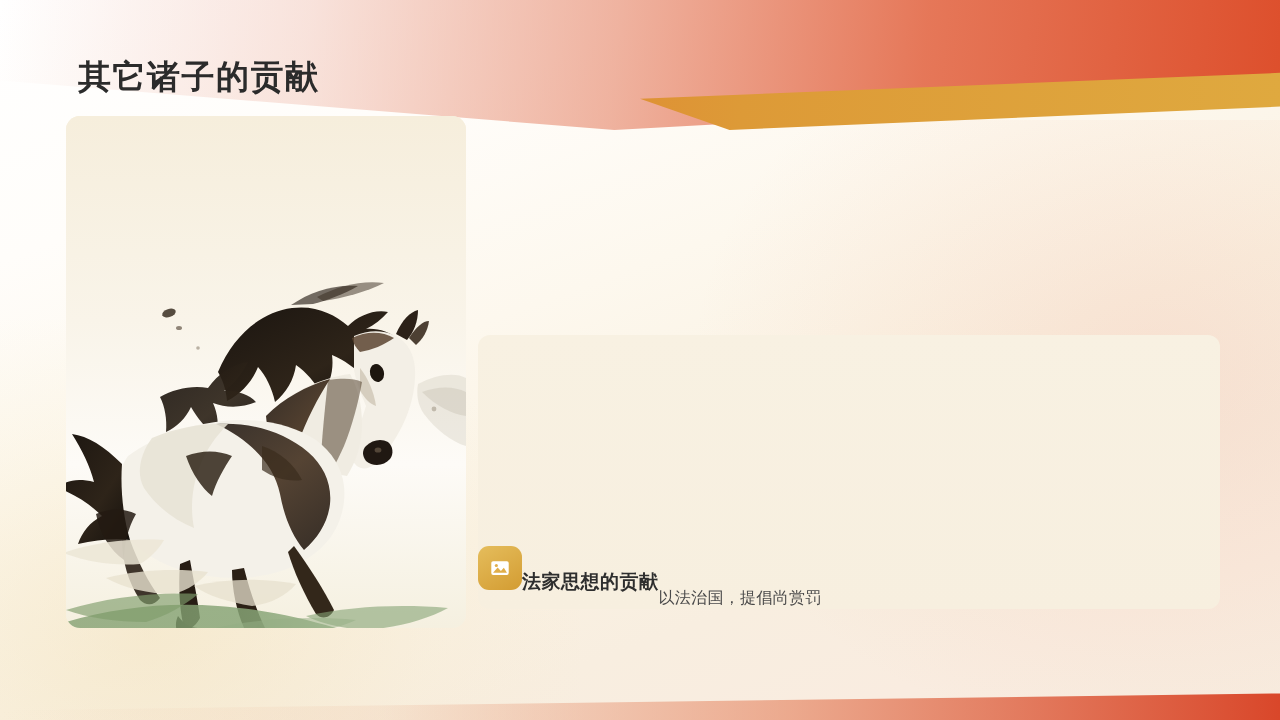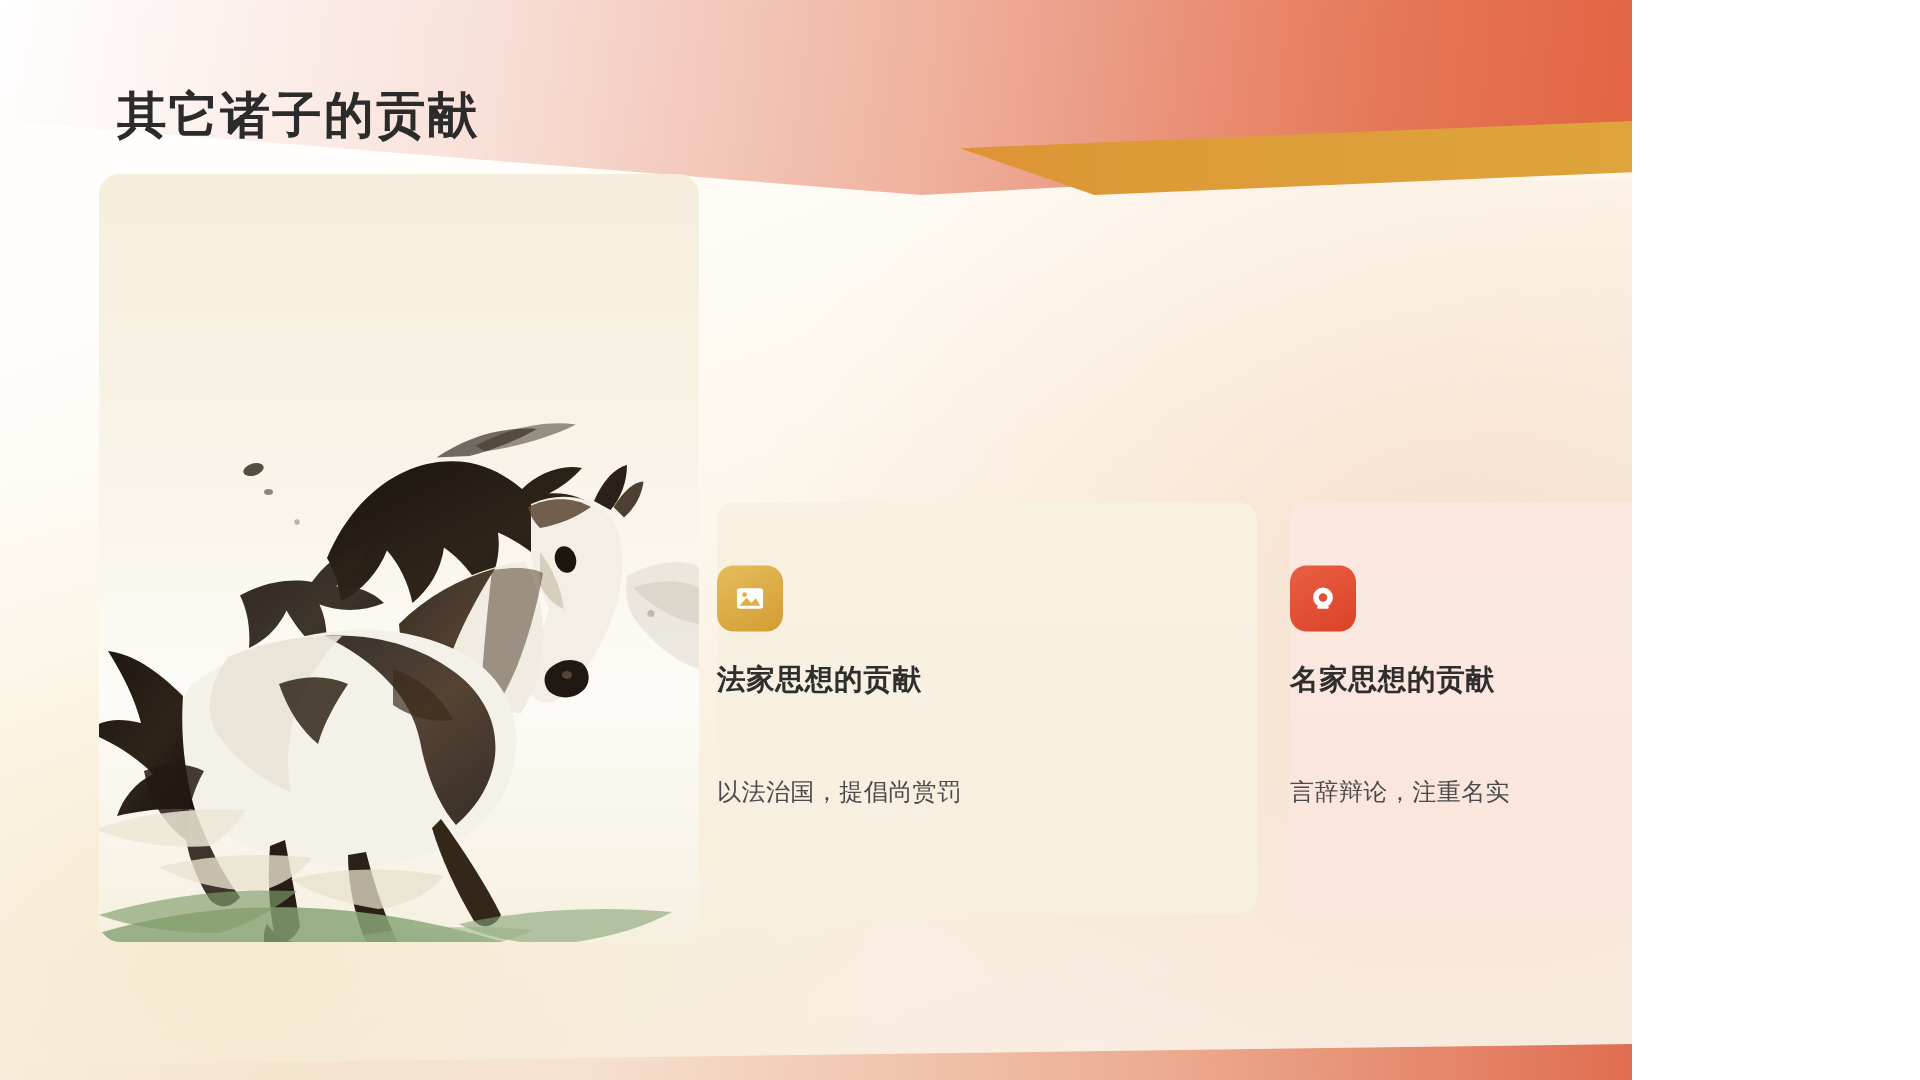--- a/index.html
+++ b/index.html
@@ -5,21 +5,21 @@
   html, body {
     margin: 0;
     padding: 0;
     background: #ffffff;
   }
   body {
     font-family: "Liberation Sans", "DejaVu Sans", sans-serif;
   }
   .slide {
     position: relative;
-    width: 1088px;
+    width: 1280px;
     height: 720px;
     overflow: hidden;
     background:
       linear-gradient(160deg,
         #ffffff 0%,
         #fffdfa 22%,
         #fdf8ee 42%,
         #faf2e3 60%,
         #f8eee0 74%,
         #f9ece0 86%,
@@ -136,22 +136,22 @@
     top: 335px;
     width: 742px;
     height: 274px;
     display: flex;
     gap: 22px;
   }
   .card {
     flex: 1 1 0;
     border-radius: 12px;
     display: flex;
-    flex-direction: column;
-    align-items: flex-start;
+    flex-direction: row;
+    align-items: flex-end;
     padding-top: 42px;
     box-sizing: border-box;
   }
   .card-1 { background: linear-gradient(180deg, #f8f1e2 0%, #f7efdf 100%); }
   .card-2 { background: linear-gradient(180deg, #faf0e4 0%, #f9eee1 100%); }
   .card-3 { background: linear-gradient(180deg, #fbe8e0 0%, #fae5dc 100%); }
 
   .card-icon {
     width: 44px;
     height: 44px;
@@ -338,26 +338,15 @@
           <rect x="2.5" y="4.5" width="19" height="15" rx="2" fill="#ffffff"></rect>
           <circle cx="8" cy="9.2" r="1.7" fill="#e0ae49"></circle>
           <path d="M4.4 17.2 L9.4 11.4 L13 15.2 L16.2 11.8 L19.6 17.2 Z" fill="#e0ae49"></path>
         </svg>
       </div>
       <div class="card-title">法家思想的贡献</div>
       <div class="card-desc">以法治国，提倡尚赏罚</div>
     </div>
 
 
-    <div class="card card-3">
-      <div class="card-icon icon-3">
-        <svg width="22" height="22" viewBox="0 0 24 24" fill="none">
-          <circle cx="12" cy="11.2" r="7.2" fill="#ffffff"></circle>
-          <circle cx="12" cy="11.2" r="3.1" fill="#e0503a"></circle>
-          <rect x="7.8" y="17.1" width="8.4" height="2.4" rx="1.1" fill="#ffffff"></rect>
-        </svg>
-      </div>
-      <div class="card-title">名家思想的贡献</div>
-      <div class="card-desc">言辞辩论，注重名实</div>
-    </div>
 
   </div>
 </div>
 
 </body></html>

